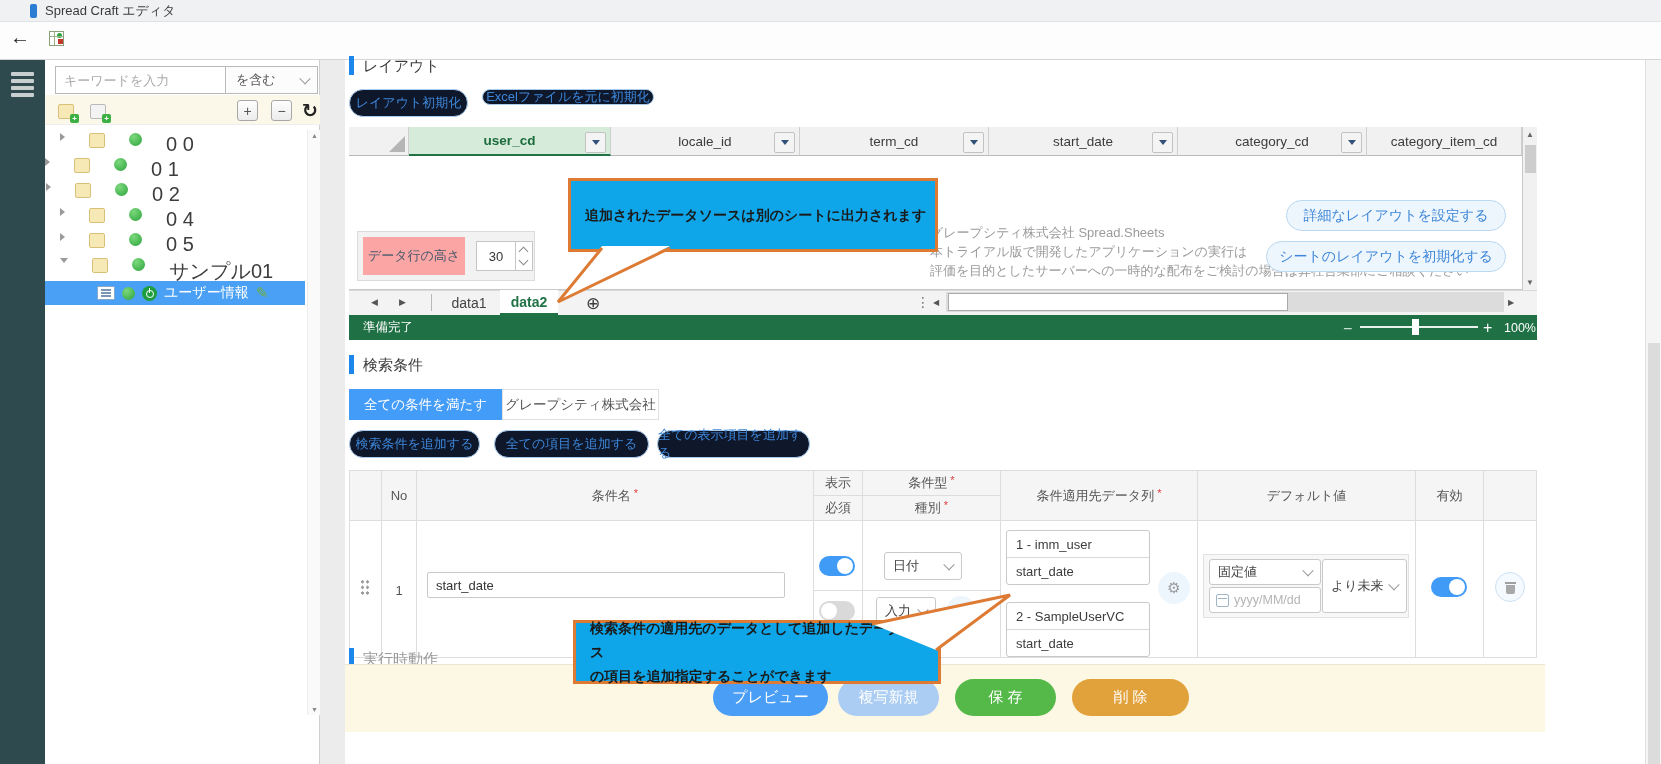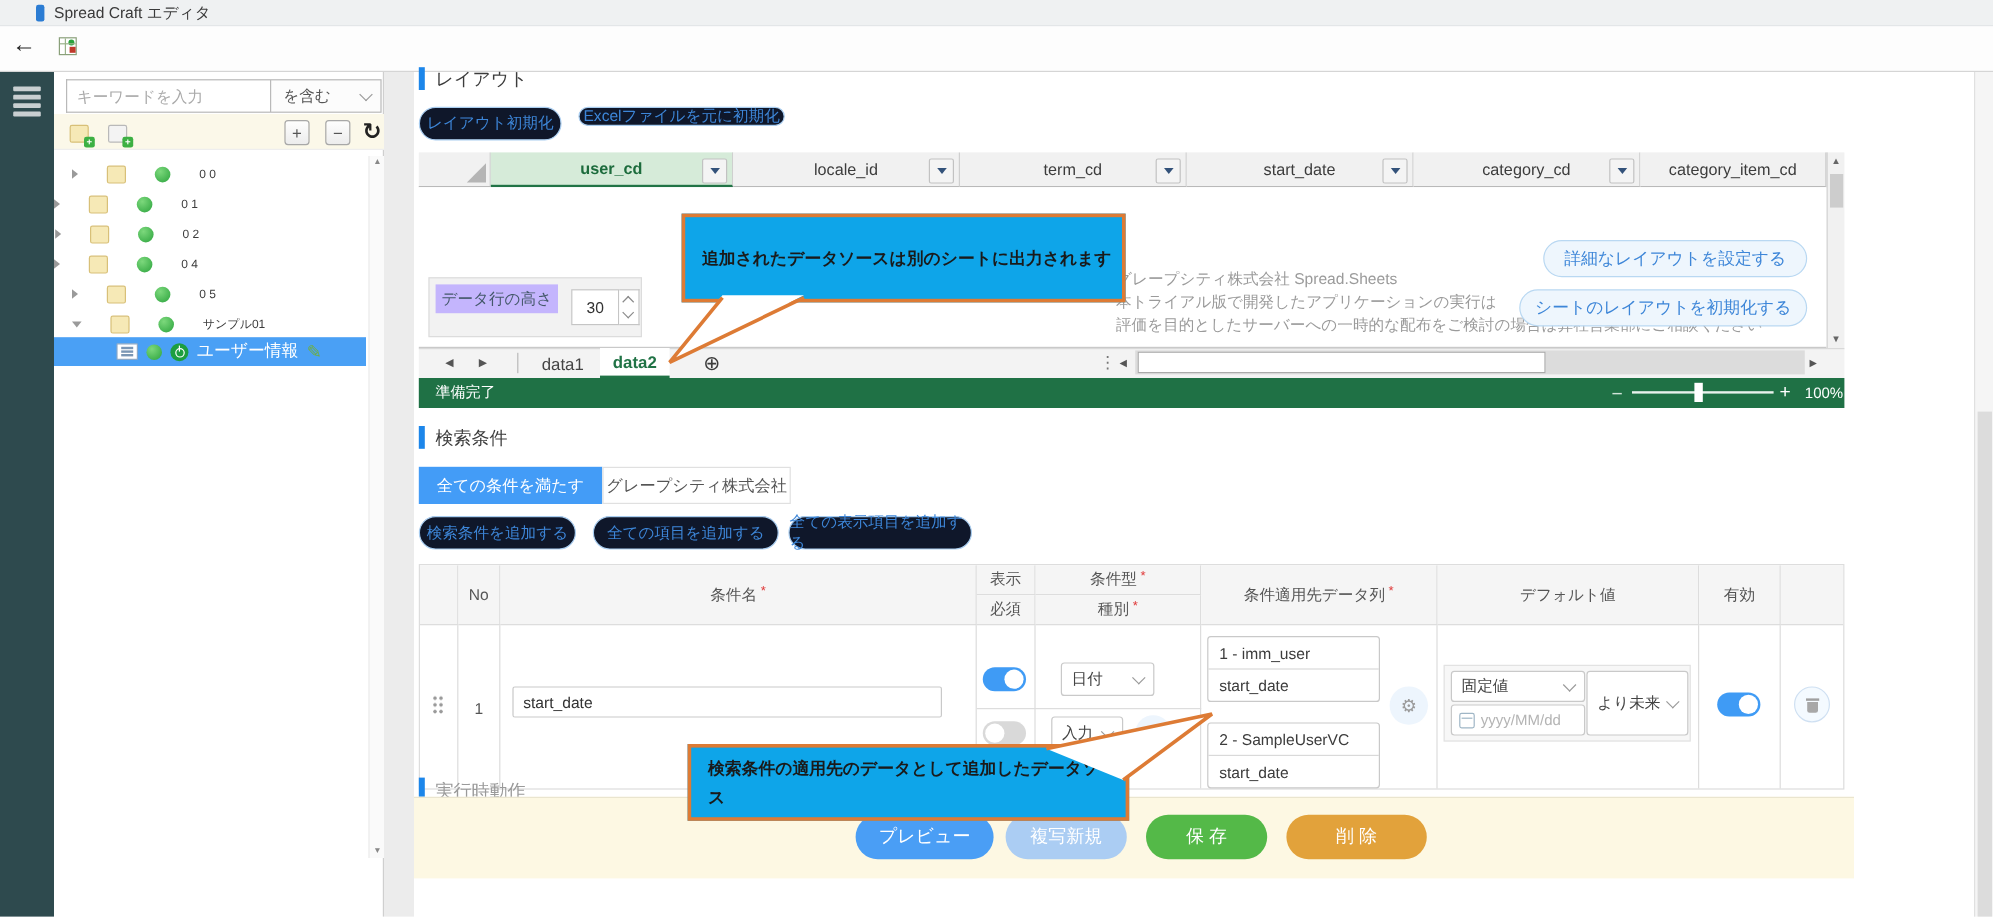--- a/index.html
+++ b/index.html
@@ -24,21 +24,21 @@
   .searchin{left:55px;top:66px;width:170px;height:28px;border:1px solid #b9b9b9;border-right:none;padding:0 8px;font-size:13px;color:#444;outline:none}
   .searchin::placeholder{color:#aaa}
   .matchsel{left:225px;top:66px;width:93px;height:28px;background:#fcfcfc;border:1px solid #b9b9b9;font-size:13px;color:#555;display:flex;align-items:center;padding-left:10px}
   .ltools{left:45px;top:95px;width:275px;height:30px;background:#fbf8e9;border-bottom:1px solid #eee}
   .page{width:14px;height:13px;background:#f6e9b6;border:1px solid #d8c078;border-radius:2px;position:relative}
   .badge{position:absolute;right:-5px;bottom:-4px;width:9px;height:9px;background:#3cb043;border-radius:2px;color:#fff;font-size:8px;line-height:9px;text-align:center;font-weight:bold}
   .sqbtn{width:21px;height:21px;background:linear-gradient(#fefefe,#ececec);border:1px solid #a8a8a8;border-radius:3px;color:#555;font-size:14px;display:flex;align-items:center;justify-content:center}
   .caret{width:0;height:0;border-left:5px solid #9a9a9a;border-top:4px solid transparent;border-bottom:4px solid transparent}
   .caret.open{border-left:4px solid transparent;border-right:4px solid transparent;border-top:5px solid #9a9a9a;border-bottom:none}
   .dot{width:13px;height:13px;border-radius:50%;background:radial-gradient(circle at 35% 30%,#7cd87c,#2ba33c)}
-  .treerow{left:45px;width:260px;height:24px;display:flex;align-items:center;gap:24px;font-size:10px;color:#3c3c3c}
+  .treerow{left:45px;width:260px;height:24px;display:flex;align-items:flex-start;gap:24px;font-size:20px;color:#3c3c3c}
   .selrow{left:45px;top:281px;width:260px;height:24px;background:#4aa0f5;display:flex;align-items:center;gap:7px;font-size:14px;color:#fff}
   .listicon{width:16px;height:12px;background:#fff;border:1px solid #8aa8c8;border-radius:1px;display:flex;align-items:center;justify-content:center}
   .listicon i{display:block;width:10px;height:1.5px;background:#7a96b4;box-shadow:0 3px 0 #7a96b4,0 -3px 0 #7a96b4}
   .power{width:15px;height:15px;border-radius:50%;background:#1d9e3f;position:relative}
   .power::before{content:"";position:absolute;top:4px;left:3.5px;width:6px;height:6px;border:1.5px solid #fff;border-radius:50%}
   .power::after{content:"";position:absolute;top:2px;left:6.7px;width:1.6px;height:5px;background:#fff}
   .lscroll{left:307px;top:130px;width:13px;height:585px;background:#fafafa;border-left:1px solid #ececec;color:#888;font-size:7px;text-align:center}
   
   .gap{left:320px;top:60px;width:25px;height:704px;background:#ececec}
   .secbar{width:5px;background:#1c86ea}
@@ -145,21 +145,21 @@
     <span class="page"></span>
     <span class="dot"></span>
     <span>0 1</span>
 </div>
 <div class="abs treerow" style="top:183px;padding-left:1px">
   <span class="caret"></span>
     <span class="page"></span>
     <span class="dot"></span>
     <span>0 2</span>
 </div>
-<div class="abs treerow" style="top:208px;">
+<div class="abs treerow" style="top:208px;padding-left:15px">
   <span class="caret"></span>
     <span class="page"></span>
     <span class="dot"></span>
     <span>0 4</span>
 </div>
 <div class="abs treerow" style="top:233px;padding-left:15px">
   <span class="caret"></span>
     <span class="page"></span>
     <span class="dot"></span>
     <span>0 5</span>
@@ -234,21 +234,21 @@
   <span style="position:absolute;bottom:3px;left:3px">▼</span>
   <div style="position:absolute;top:18px;left:2px;width:11px;height:28px;background:#cdcdcd"></div>
 </div>
 <div class="abs" style="left:349px;top:156px;width:1173px;height:134px;background:#fff;border-bottom:1px solid #c9c9c9"></div>
 
 <div class="abs trial" style="left:930px;top:224px">グレープシティ株式会社 Spread.Sheets</div>
 <div class="abs trial" style="left:930px;top:243px">本トライアル版で開発したアプリケーションの実行は</div>
 <div class="abs trial" style="left:930px;top:262px;max-width:607px;overflow:hidden">評価を目的としたサーバーへの一時的な配布をご検討の場合は弊社営業部にご相談ください</div>
 
 <div class="abs" style="left:357px;top:231px;width:178px;height:50px;background:#f2f2f2;border:1px solid #dcdcdc"></div>
-<div class="abs" style="left:363px;top:237px;width:102px;height:24px;background:#c4b5fd;color:#44586a;font-size:13px;display:flex;align-items:center;justify-content:center">
+<div class="abs" style="left:363px;top:237px;width:102px;height:38px;background:#fca5a5;color:#44586a;font-size:13px;display:flex;align-items:center;justify-content:center">
     <span>データ行の高さ</span>
   </div>
 <div class="abs nmin" style="left:476px;top:241px;width:40px;height:30px">
     <span>30</span>
   </div>
 <div class="abs" style="left:516px;top:241px;width:17px;height:30px;border:1px solid #c5c5c5;border-left:none;background:#fff">
   <i class="spchev" style="position:absolute;left:4px;top:6px;transform:rotate(-135deg)"></i>
   <i class="spchev" style="position:absolute;left:4px;bottom:6px;transform:rotate(45deg)"></i>
 </div>
 
@@ -417,20 +417,21 @@
   <div class="fbtn" style="left:727px;width:117px;background:#e2a23b">
       <span>削 除</span>
     </div>
 </div>
 
 <div class="abs callout" style="left:568px;top:178px;width:370px;height:74px">
   <span>追加されたデータソースは別のシートに出力されます</span>
 </div>
 <div class="abs callout" style="left:573px;top:620px;width:368px;height:64px">
   <span>検索条件の適用先のデータとして追加したデータソース</span>
+  <span>の項目を追加指定することができます</span>
 </div>
 <svg class="abs" width="1661" height="764" style="left:0;top:0;z-index:31;pointer-events:none">
   <path d="M602,246 L558,302 L670,246" fill="#ffffff" stroke="none"></path>
   <path d="M602,248 L558,302 L670,248" fill="none" stroke="#dd7b35" stroke-width="3"></path>
   <path d="M872,624 L1010,595 L936,650" fill="#ffffff" stroke="none"></path>
   <path d="M872,624 L1010,595 L936,650" fill="none" stroke="#dd7b35" stroke-width="3"></path>
 </svg>
 
 <div class="abs" style="left:1645px;top:60px;width:16px;height:704px;background:#f5f5f5;border-left:1px solid #e0e0e0">
   <div style="position:absolute;left:2px;top:283px;width:12px;height:421px;background:#dcdcdc"></div>

